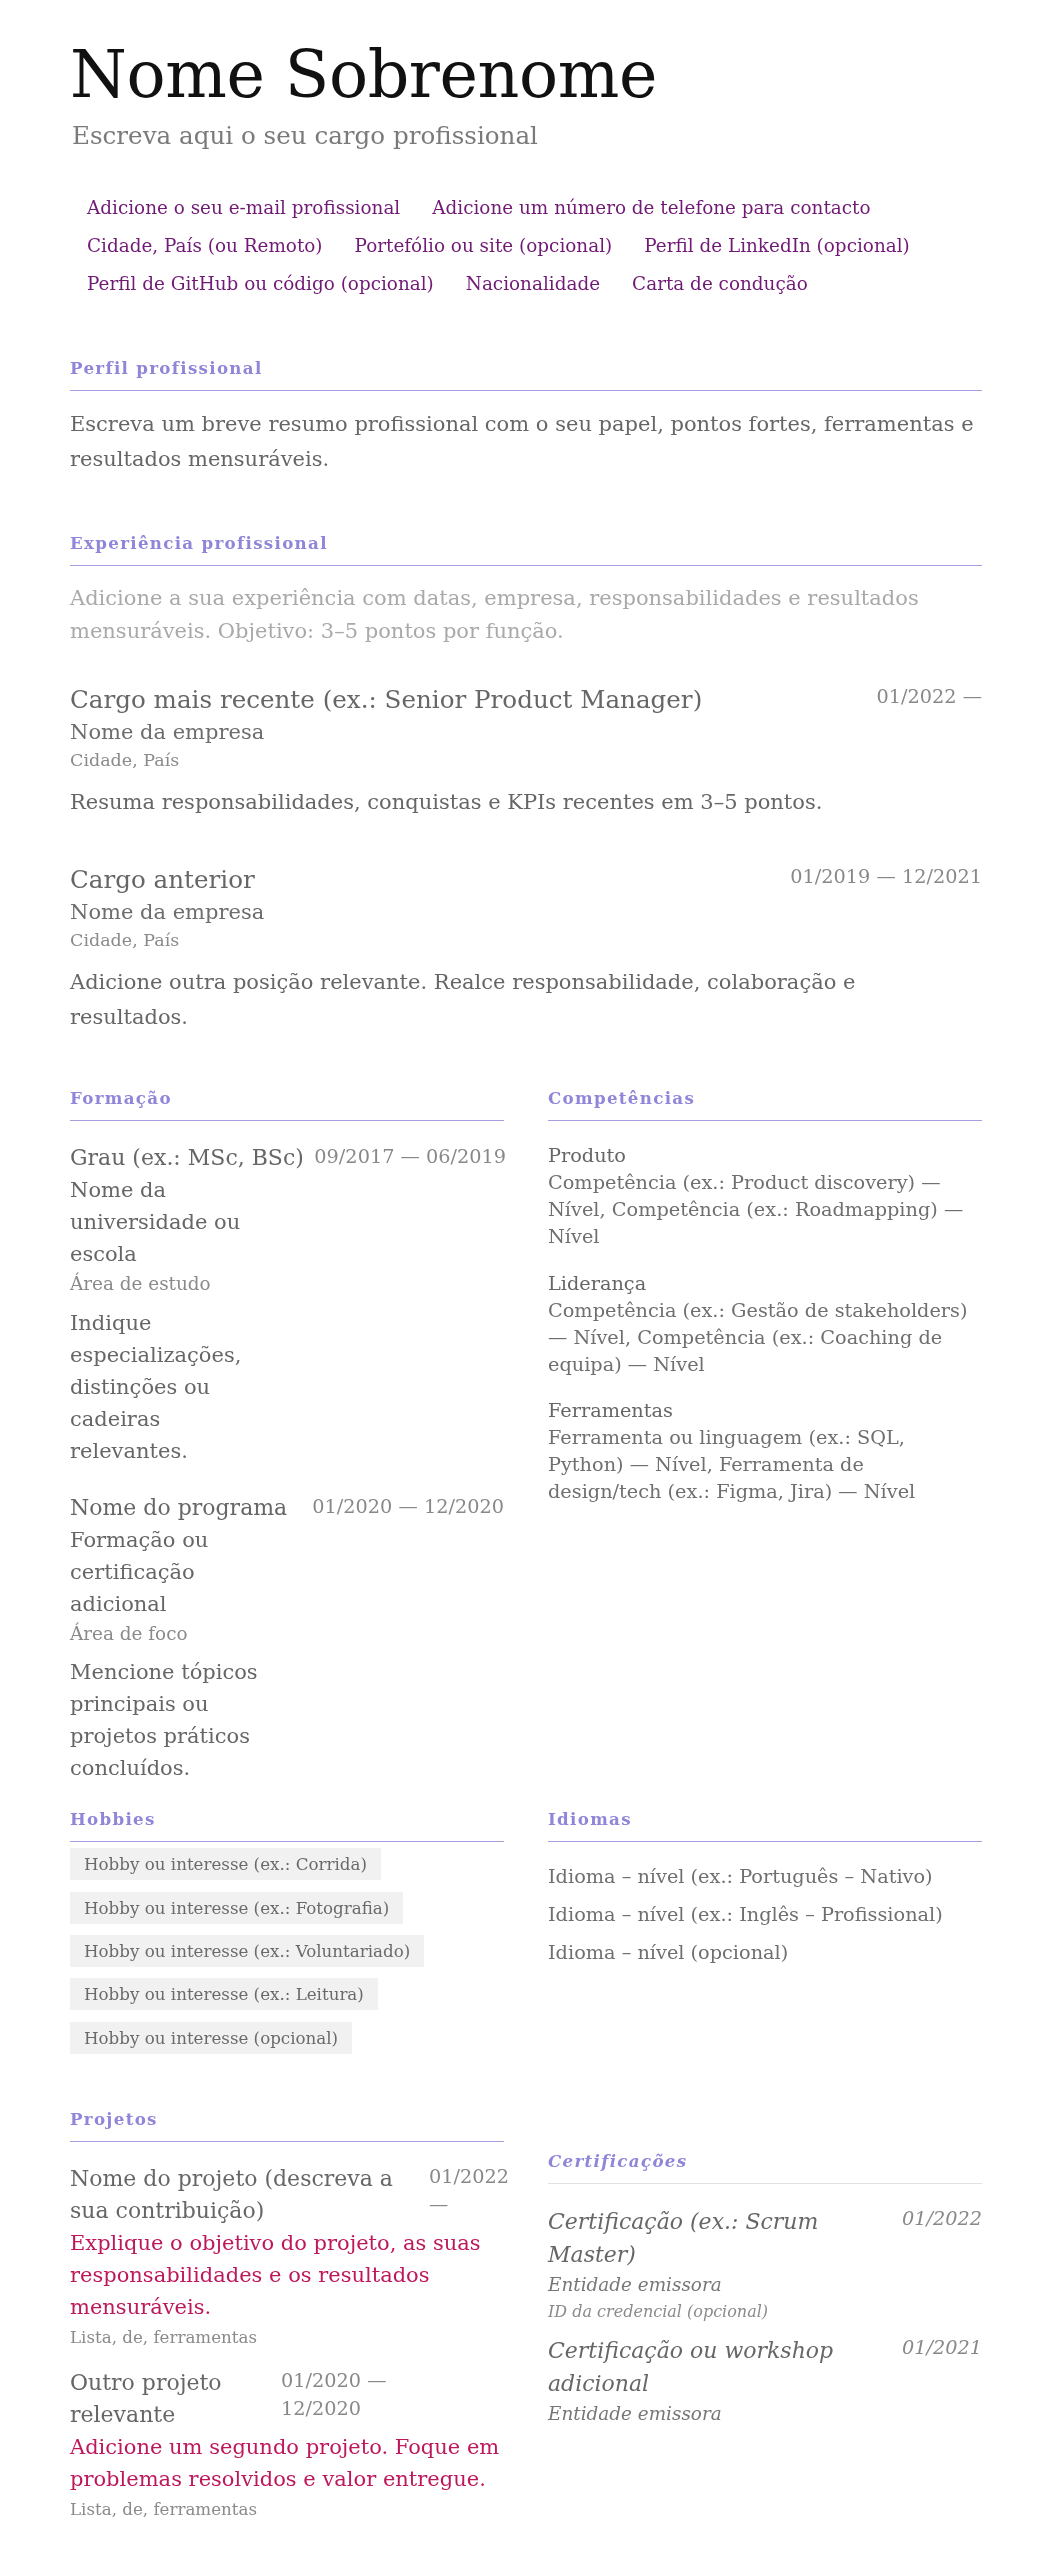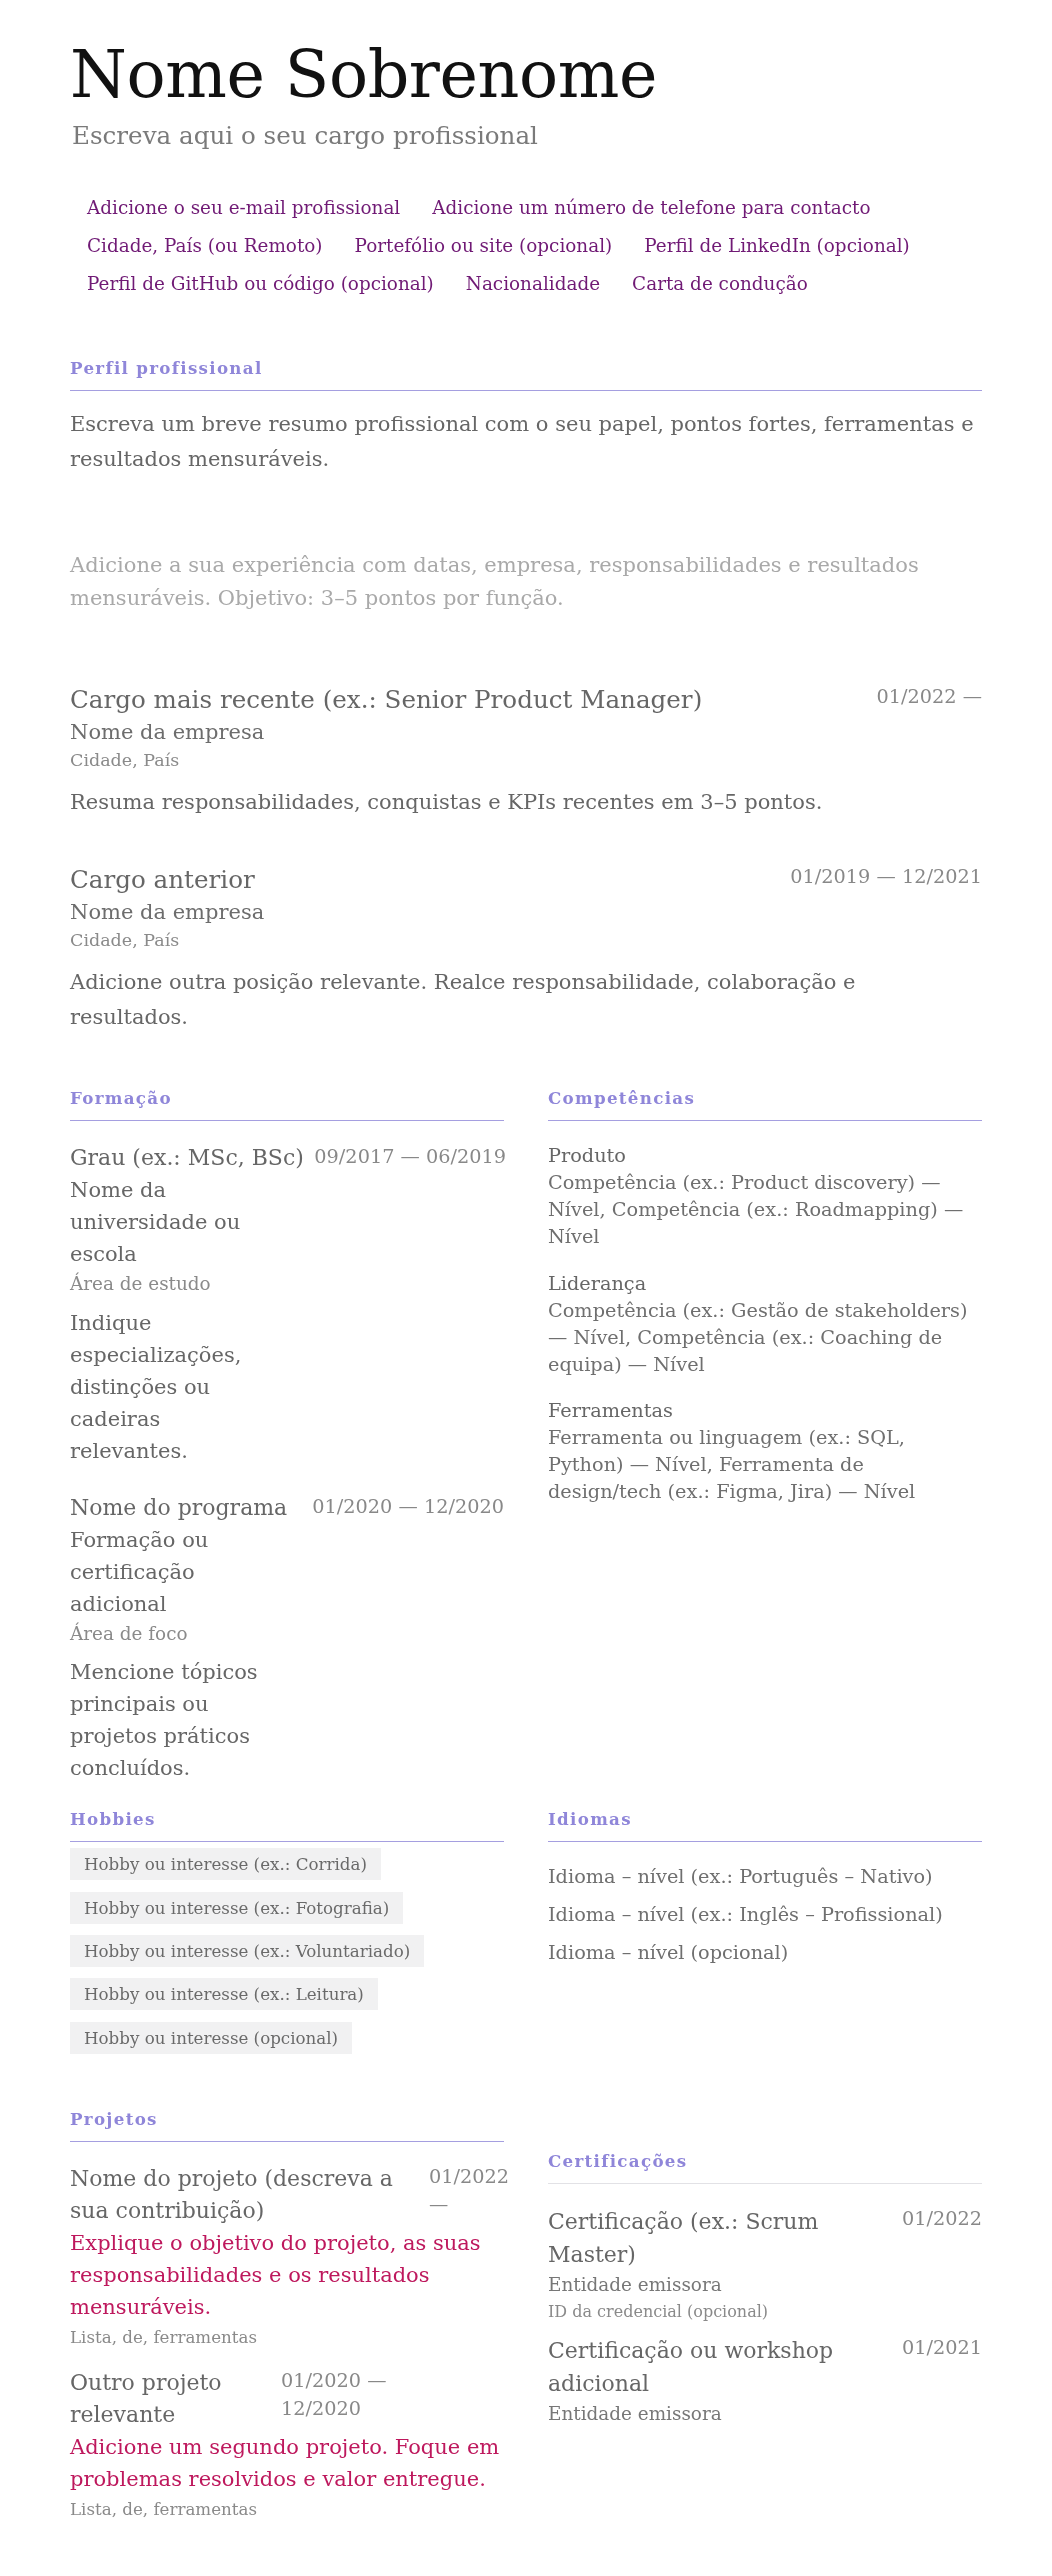--- a/index.html
+++ b/index.html
@@ -109,20 +109,21 @@
       <span>Carta de condução</span>
     </div>
   </div>
 
   <section class="abs" style="left:0; top:358px; width:912px;">
     <div class="sec-h">Perfil profissional</div>
     <p class="body-text" style="margin-top:16px;">Escreva um breve resumo profissional com o seu papel, pontos fortes, ferramentas e resultados mensuráveis.</p>
   </section>
 
   <section class="abs" style="left:0; top:533px; width:912px;">
+    <div class="sec-h">Experiência profissional</div>
     <p class="muted-text" style="margin-top:16px;">Adicione a sua experiência com datas, empresa, responsabilidades e resultados mensuráveis. Objetivo: 3–5 pontos por função.</p>
   </section>
 
   <div class="job" style="top:682px;">
     <div class="job-top">
       <div class="job-role">Cargo mais recente (ex.: Senior Product Manager)</div>
       <div class="job-date">01/2022 —</div>
     </div>
     <div class="job-company">Nome da empresa</div>
     <div class="job-loc">Cidade, País</div>
@@ -220,21 +221,21 @@
     <div style="margin-top:16px;">
       <div class="proj-top">
         <div class="proj-name" style="width:211px;">Outro projeto relevante</div>
         <div class="proj-date" style="width:175px; margin-right:48px;">01/2020 — 12/2020</div>
       </div>
       <div class="proj-desc">Adicione um segundo projeto. Foque em problemas resolvidos e valor entregue.</div>
       <div class="proj-tools">Lista, de, ferramentas</div>
     </div>
   </section>
 
-  <section class="col-right" style="top:2151px;">
+  <section class="col-right" style="top:2151px;font-style:italic;">
     <div class="sec-h gray">Certificações</div>
 
     <div style="margin-top:21px;">
       <div class="cert-top">
         <div class="cert-name">Certificação (ex.: Scrum Master)</div>
         <div class="cert-date">01/2022</div>
       </div>
       <div class="cert-issuer">Entidade emissora</div>
       <div class="cert-id">ID da credencial (opcional)</div>
     </div>

